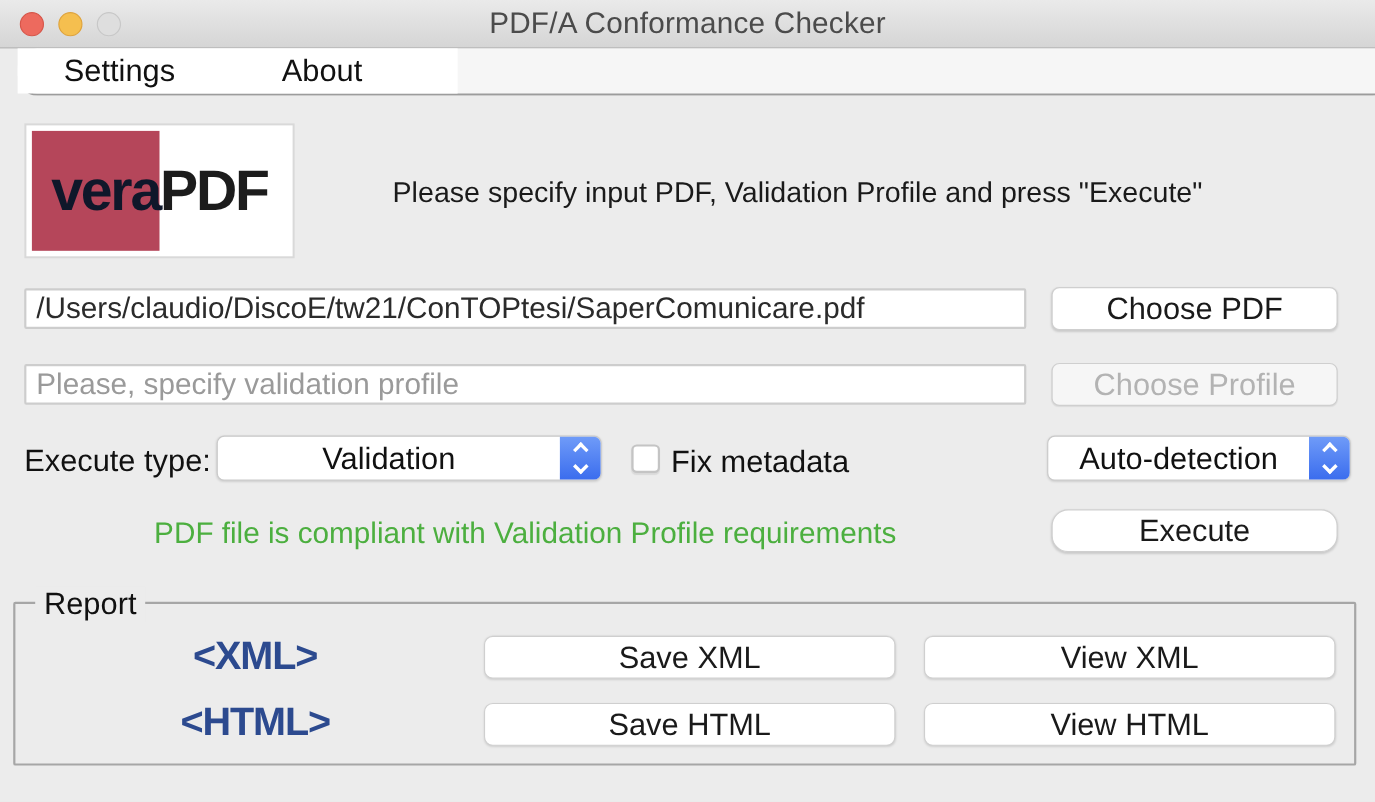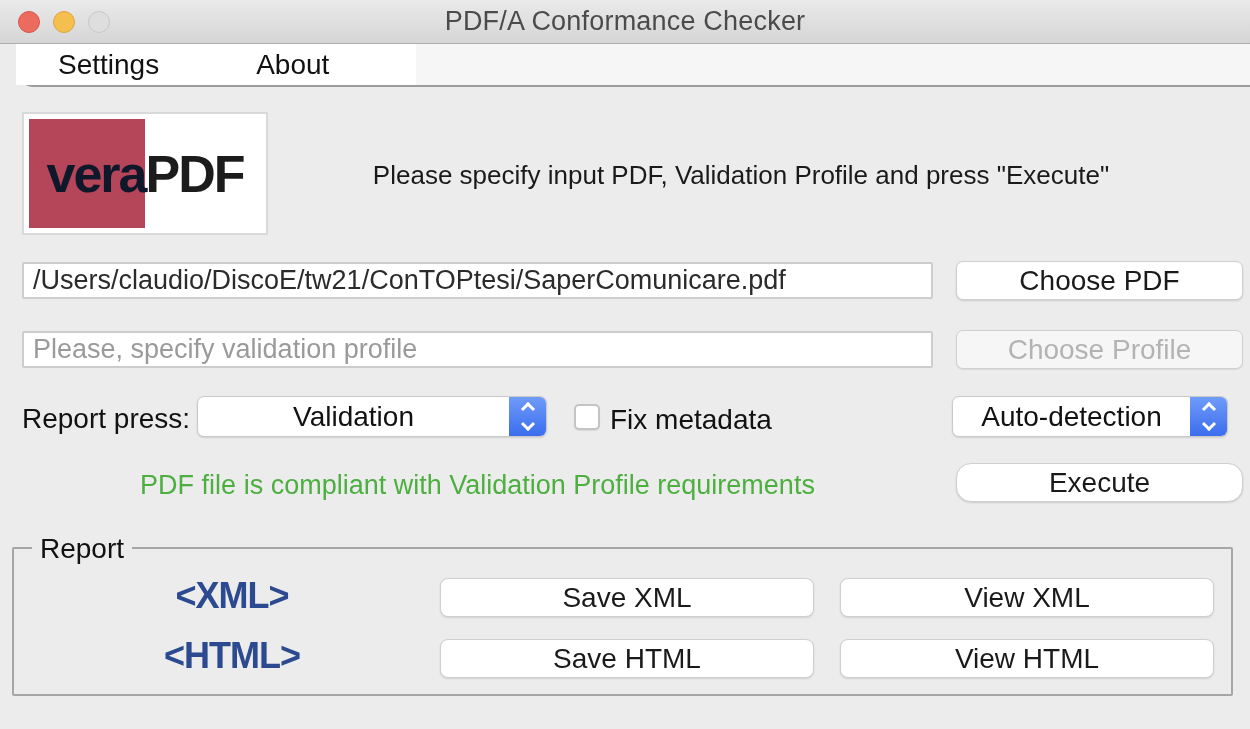--- a/index.html
+++ b/index.html
@@ -46,21 +46,21 @@
   .logo-red { position: absolute; left: 5px; top: 5px; bottom: 5px; width: 116px; background: #b5465a; }
   .logo-text {
     position: absolute; left: 0; top: 0; right: 0; bottom: 0;
     display: flex; align-items: center; justify-content: center;
     font-weight: 700; font-size: 52px; letter-spacing: -2px;
   }
   .logo-vera { color: #0f172a; }
   .logo-pdf  { color: #1c1c1c; }
 
   .instruction {
-    position: absolute; left: 296px; top: 160px; width: 890px;
+    position: absolute; left: 280px; top: 160px; width: 890px;
     text-align: center; font-size: 26px; color: #1a1a1a;
   }
 
   
   .text-field {
     position: absolute; left: 22px; width: 911px; height: 37px;
     background: #fff; border: 2px solid #cdcdcd; border-radius: 2px;
     font-family: Liberation Sans, sans-serif;
     font-size: 27px; color: #2b2b2b; padding: 0 9px; outline: none;
   }
@@ -69,21 +69,21 @@
   .profile-field { top: 331px; }
 
   .btn {
     position: absolute; height: 39px; background: #ffffff;
     border: 1px solid #cfcfcf; border-radius: 7px;
     box-shadow: 0 1px 2px rgba(0,0,0,0.14);
     font-size: 28px; color: #1a1a1a;
     display: flex; align-items: center; justify-content: center;
     cursor: default;
   }
-  .btn.right-col { left: 956px; width: 287px; }
+  .btn.right-col { left: 956px; width: 260px; }
   .btn-choose-pdf { top: 261px; }
   .btn-choose-profile { top: 330px; background: #f6f6f6; color: #b3b3b3; box-shadow: 0 1px 1px rgba(0,0,0,0.08); }
   .btn-execute { top: 463px; border-radius: 15px; }
 
   
   .label { position: absolute; font-size: 28px; color: #111; }
   .report-type-label { left: 22px; top: 403px; }
   .fix-label { left: 610px; top: 404px; }
 
   .dropdown {
@@ -174,21 +174,21 @@
   </div>
 
   <div class="instruction">Please specify input PDF, Validation Profile and press "Execute"</div>
 
   <input class="text-field pdf-field" type="text" value="/Users/claudio/DiscoE/tw21/ConTOPtesi/SaperComunicare.pdf" style="">
   <div class="btn right-col btn-choose-pdf">Choose PDF</div>
 
   <input class="text-field profile-field" type="text" placeholder="Please, specify validation profile" style="">
   <div class="btn right-col btn-choose-profile">Choose Profile</div>
 
-  <span class="label report-type-label">Report press:</span>
+  <span class="label report-type-label">Execute type:</span>
 
   <div class="dropdown dd-validation">
     <span class="dd-value">Validation</span>
     <span class="stepper">
       <span class="chev up"></span>
       <span class="chev down"></span>
     </span>
   </div>
 
   <span class="checkbox"></span>

